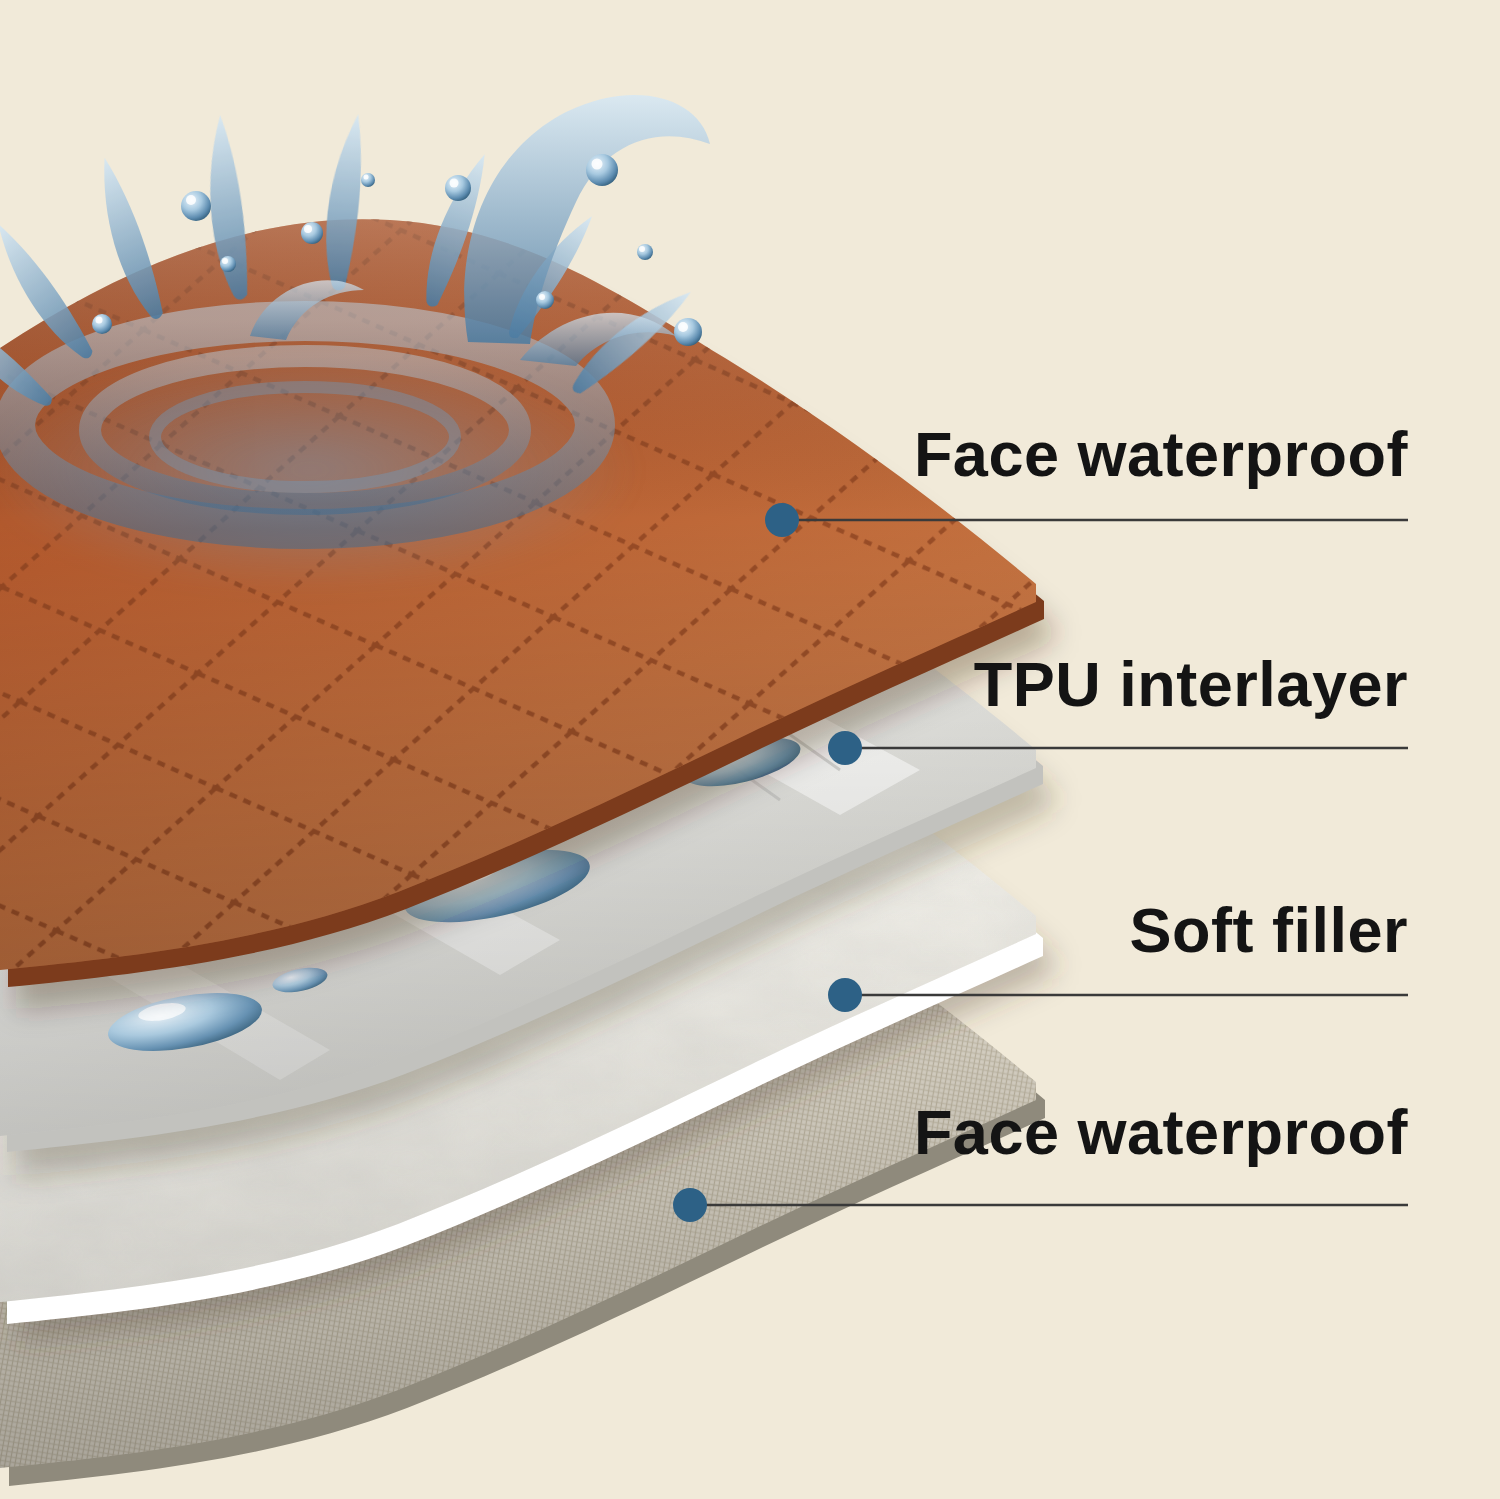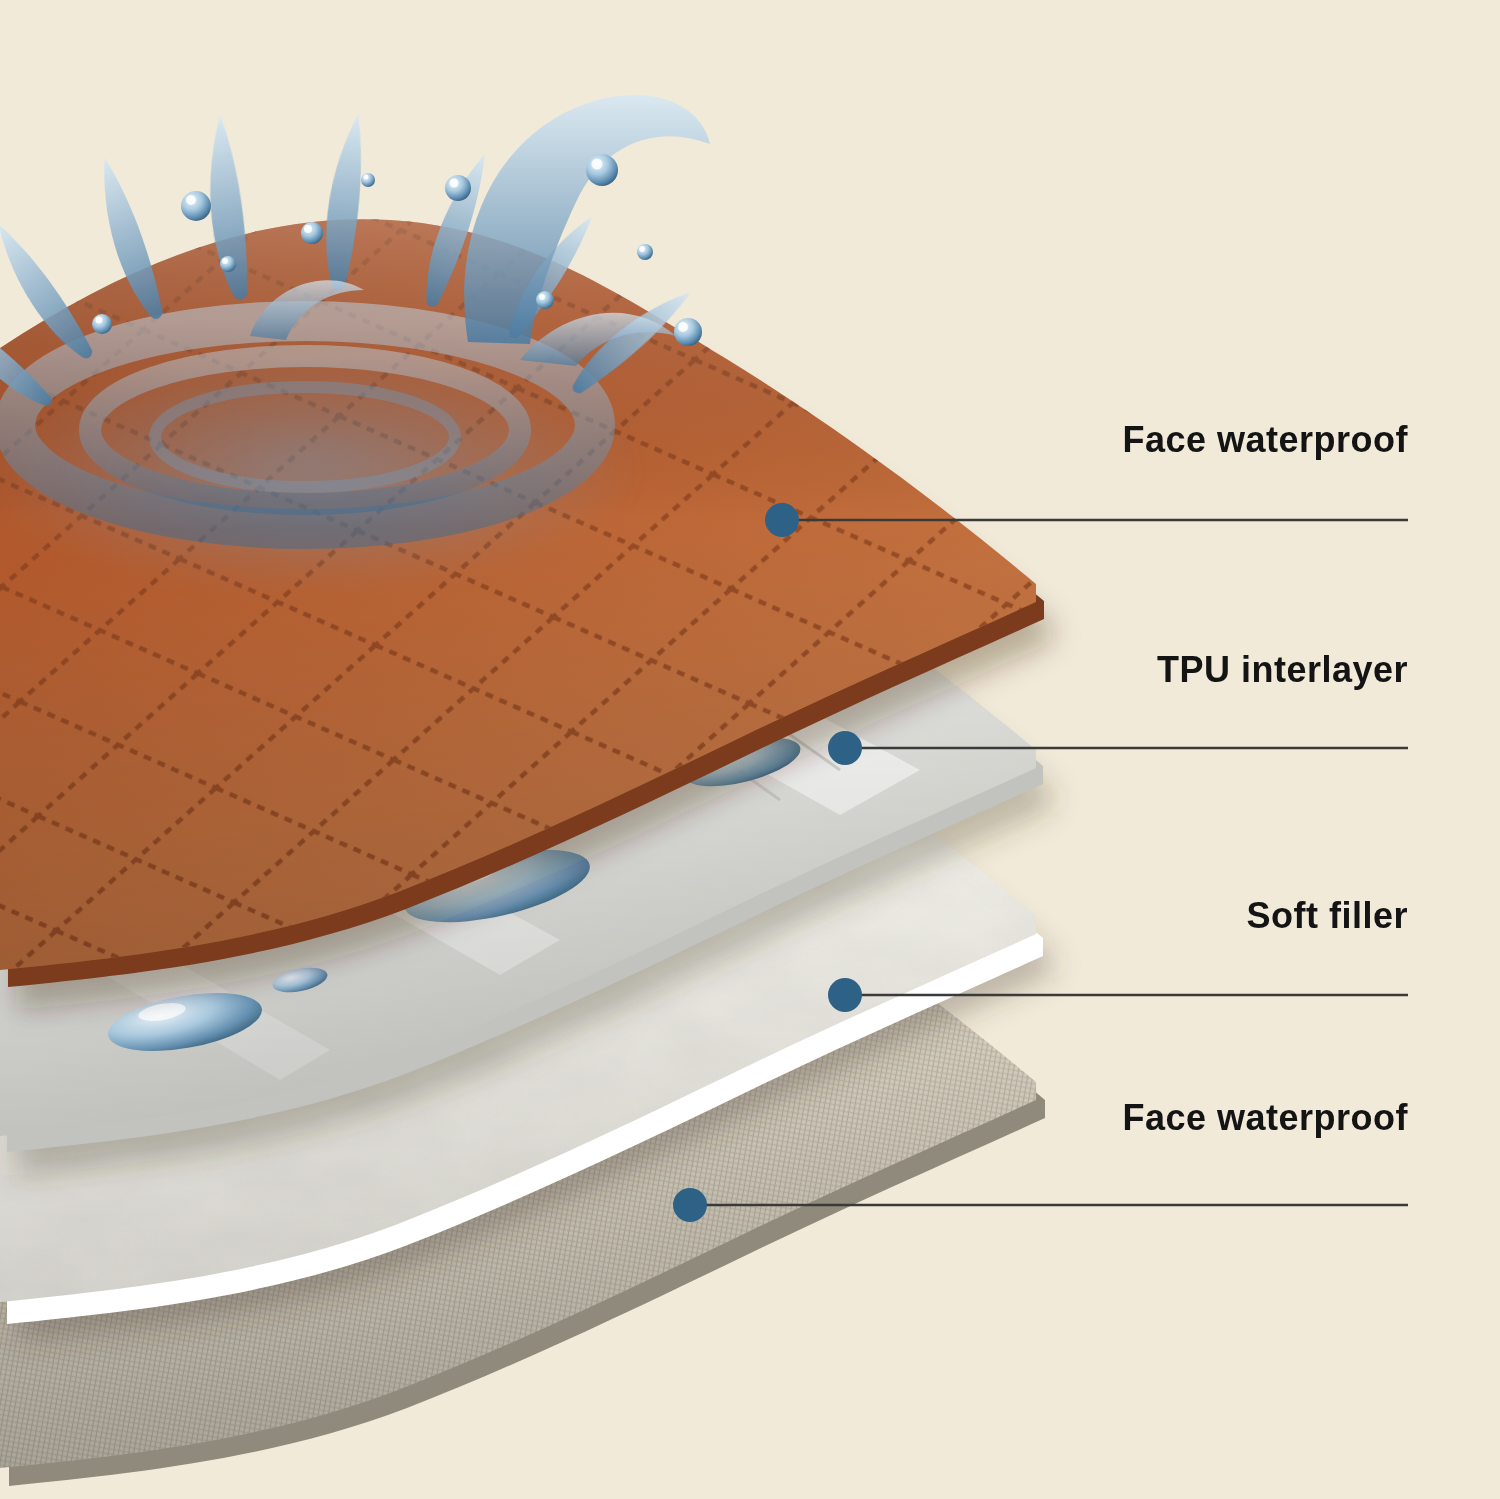--- a/index.html
+++ b/index.html
@@ -8,21 +8,21 @@
     width:1500px;height:1499px;
     overflow:hidden;
     background:radial-gradient(120% 100% at 32% 26%, #f8f3e8 0%, #f2ebdb 50%, #e7decа 100%);
     background-color:#f1ead9;
     font-family:"Liberation Sans", sans-serif;
   }
   .artwork{position:absolute;left:0;top:0;width:1500px;height:1499px;display:block;}
   .layer-label{
     position:absolute;
     right:92px;
-    font-size:36px;
+    font-size:63px;
     font-weight:700;
     color:#141414;
     letter-spacing:.5px;
     white-space:nowrap;
     line-height:1.1;
   }
   .label-face{top:420px;}
   .label-tpu{top:650px;}
   .label-soft{top:896px;}
   .label-back{top:1098px;}

